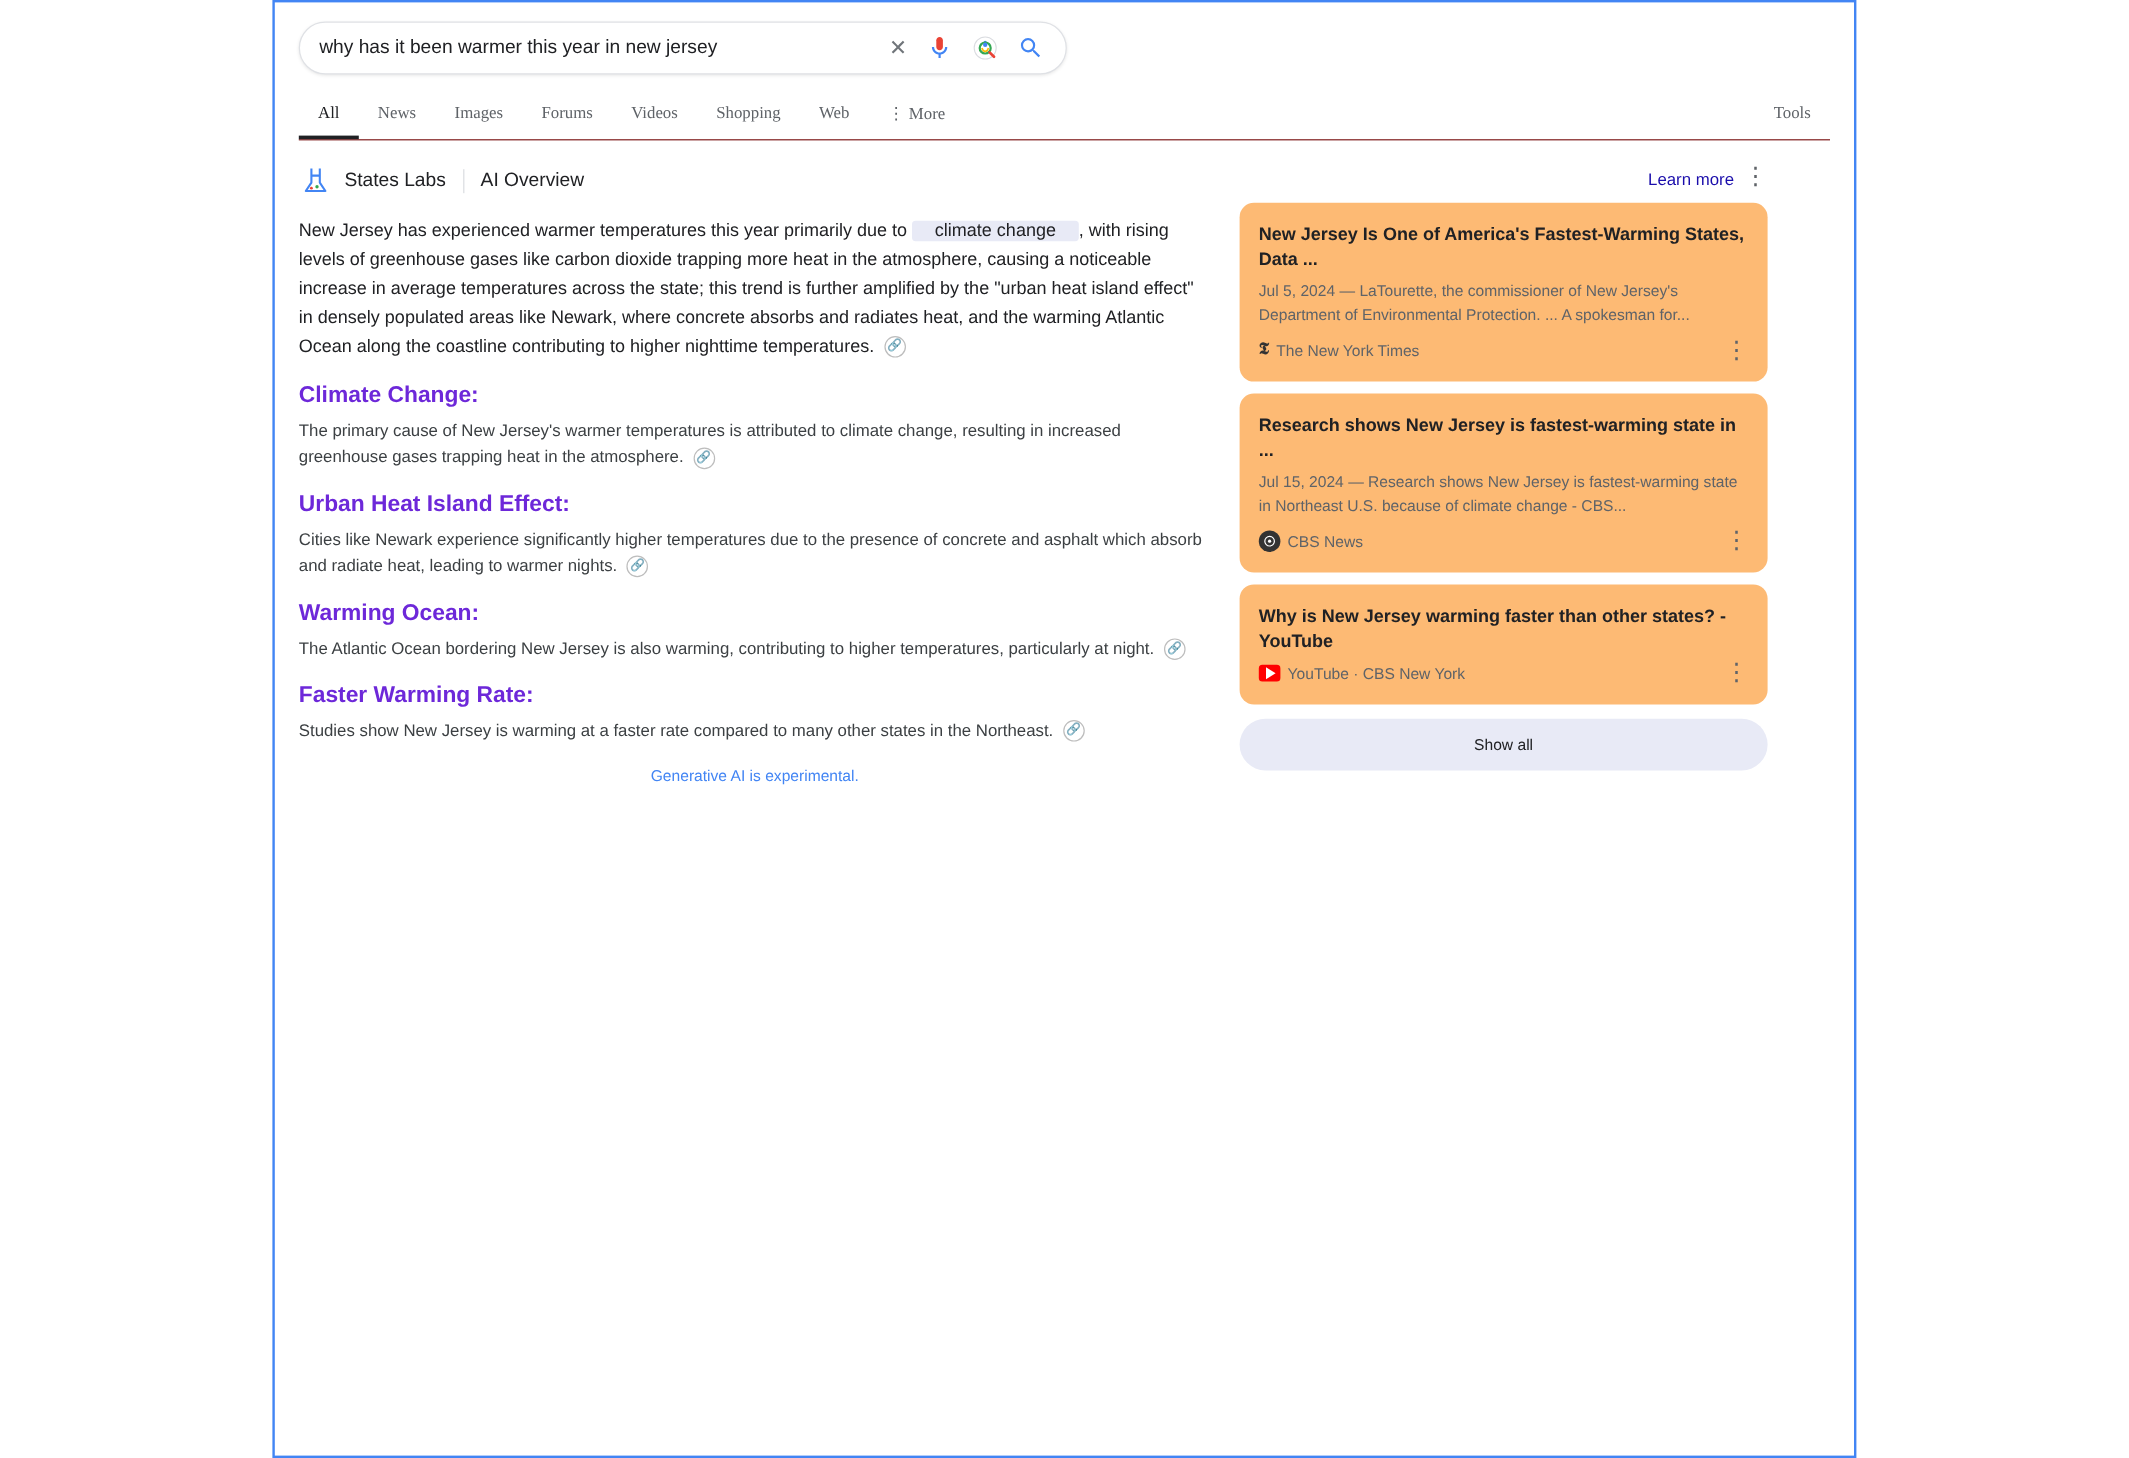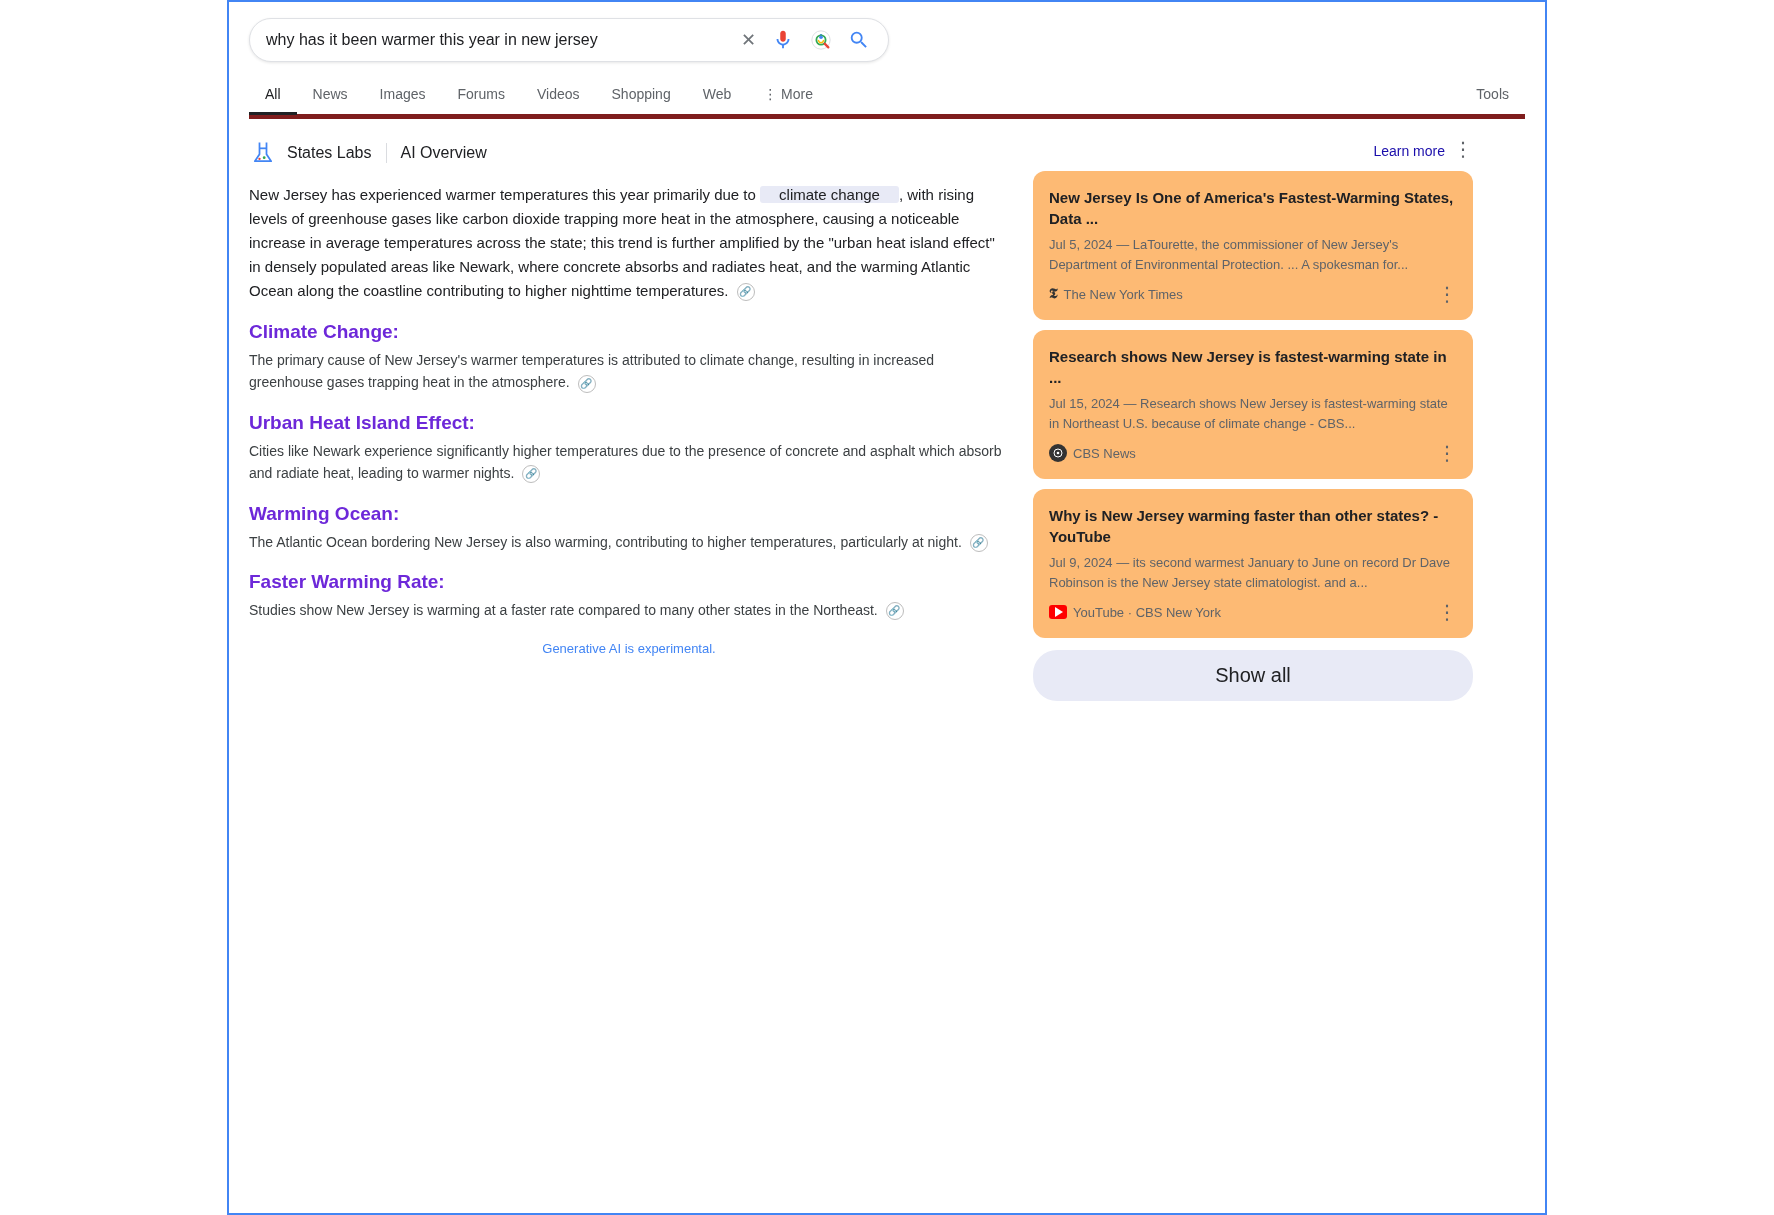--- a/index.html
+++ b/index.html
@@ -55,22 +55,23 @@
       align-items: center;
       justify-content: center;
       padding: 2px;
     }
     .x-icon { color: #70757a; font-size: 18px; }
 
     
     .nav-tabs {
       display: flex;
       align-items: center;
-      border-bottom: 5px solid #7f1d1d;
+      border-bottom: 1px solid #7f1d1d;
       margin-bottom: 0;
+      font-family: Liberation Serif, serif;
     }
     .nav-tab {
       padding: 10px 16px;
       font-size: 14px;
       color: #5f6368;
       cursor: pointer;
       text-decoration: none;
       border-bottom: 3px solid transparent;
       margin-bottom: -1px;
       white-space: nowrap;
@@ -283,21 +284,21 @@
       margin-left: 2px;
     }
 
     .show-all-btn {
       display: block;
       width: 100%;
       background: #e8eaf6;
       border: none;
       border-radius: 24px;
       padding: 14px;
-      font-size: 20px;
+      font-size: 13px;
       color: #202124;
       cursor: pointer;
       margin-top: 12px;
       text-align: center;
     }
   </style>
 </head>
 <body>
 
 <div class="page-wrapper">
@@ -440,21 +441,20 @@
               </svg>
             </div>
             <span>CBS News</span>
           </div>
           <button class="three-dots-btn">⋮</button>
         </div>
       </div>
 
       <div class="news-card">
         <div class="news-title">Why is New Jersey warming faster than other states? - YouTube</div>
-        <div class="news-date-snippet">Jul 9, 2024 — its second warmest January to June on record Dr Dave Robinson is the New Jersey state climatologist. and a...</div>
         <div class="news-source-row">
           <div class="news-source">
             <div class="youtube-icon">
               <div class="yt-logo">
                 <div class="yt-play"></div>
               </div>
             </div>
             <span>YouTube · CBS New York</span>
           </div>
           <button class="three-dots-btn">⋮</button>

